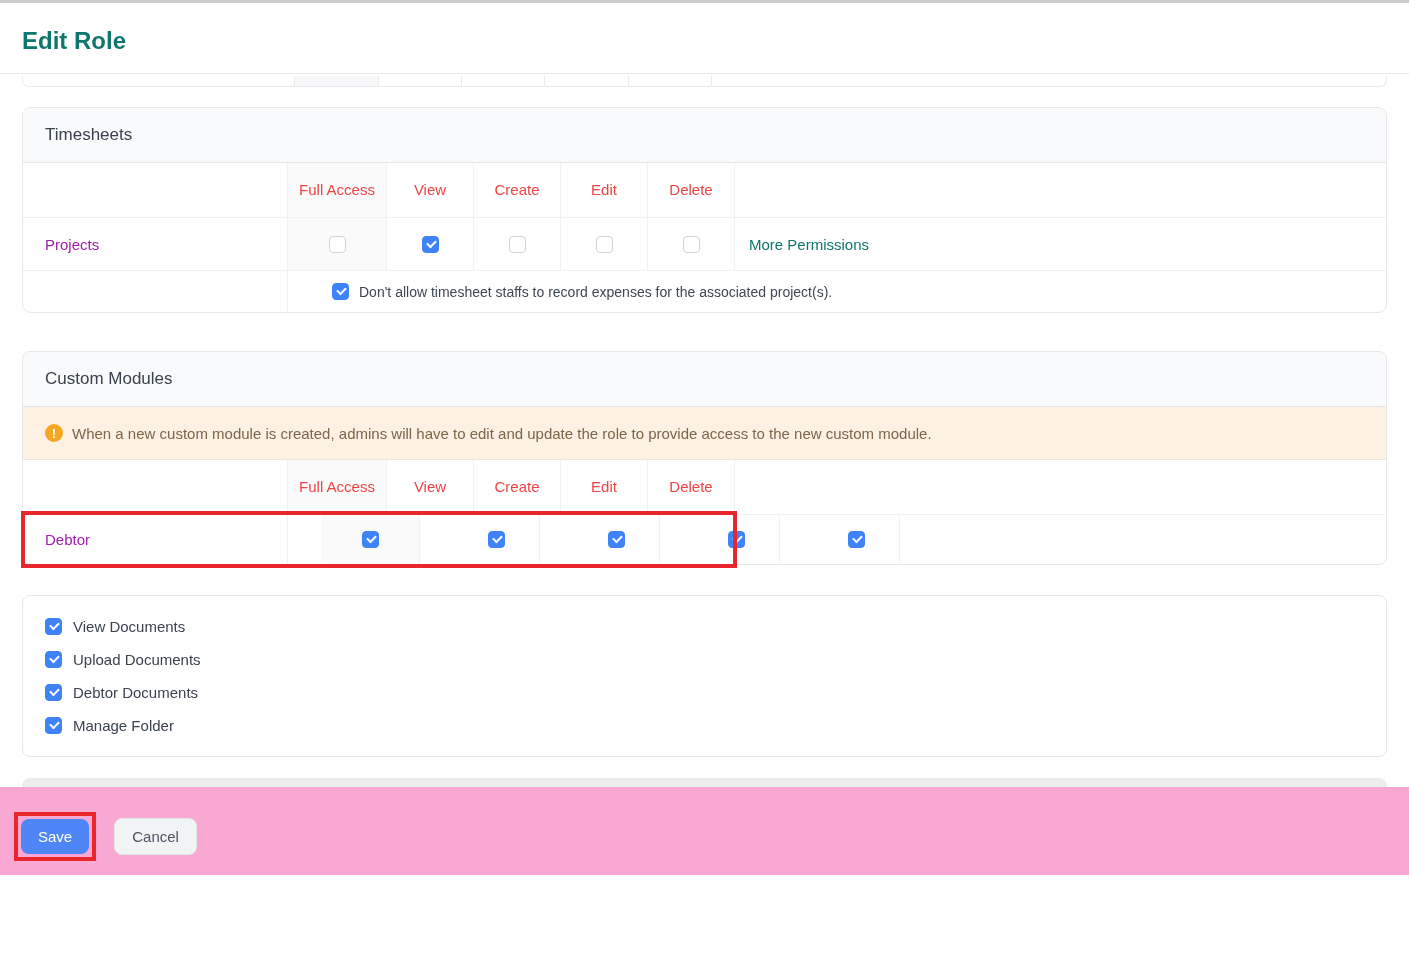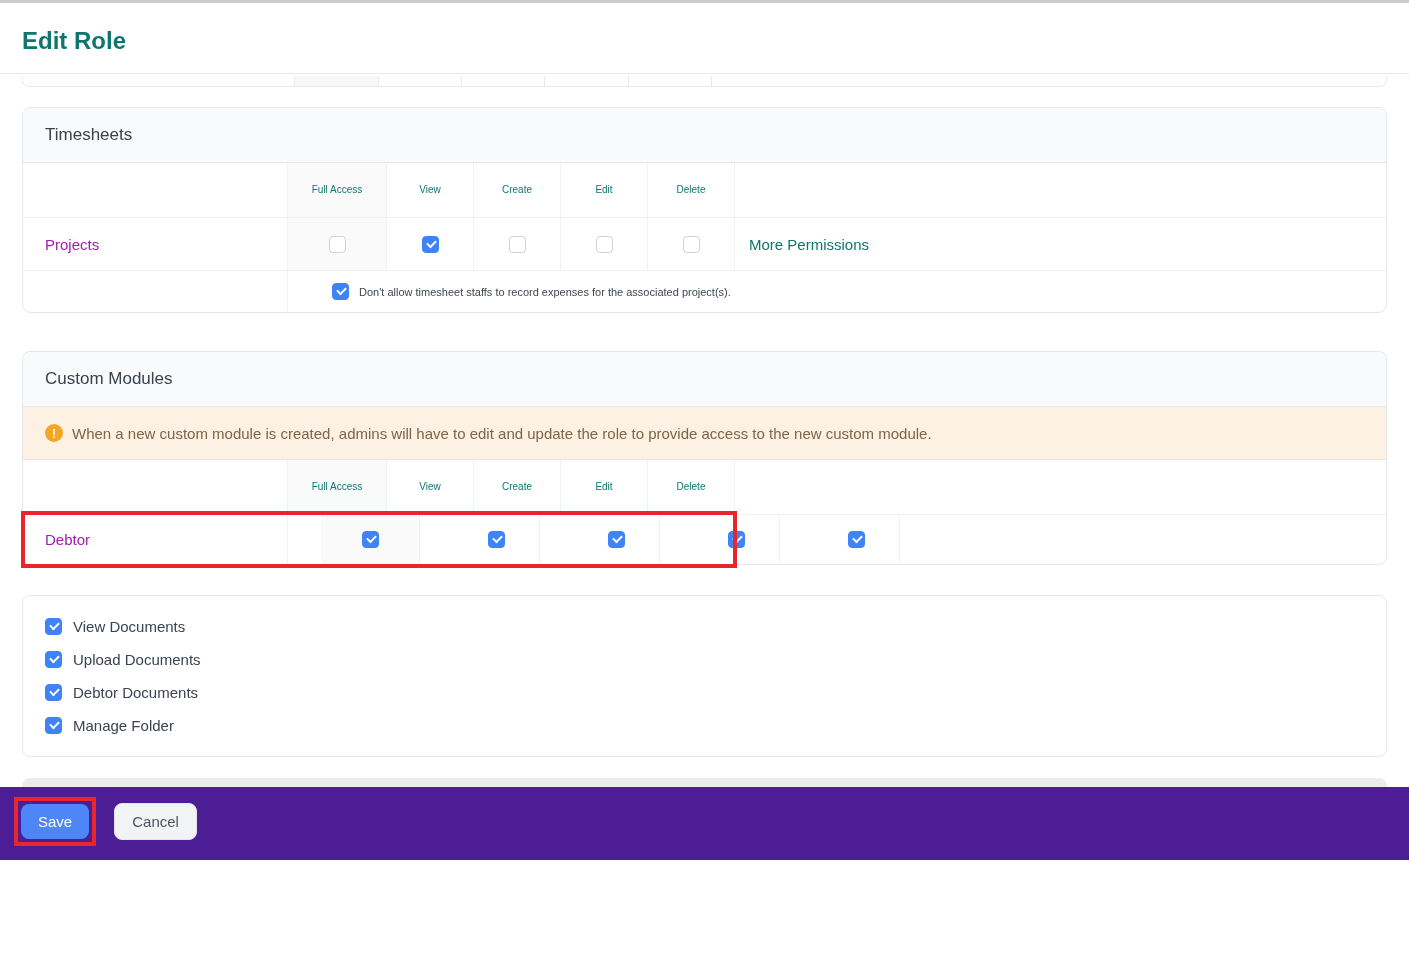--- a/index.html
+++ b/index.html
@@ -25,30 +25,30 @@
   .mt-cm { margin-top:38px; }
   .mt-docs { margin-top:30px; }
 
   
   .ptable { width:100%; }
   .prow { display:flex; align-items:stretch; border-bottom:1px solid #f0f1f4; position:relative; }
   .prow:last-child { border-bottom:none; }
   .col-label { width:265px; border-right:1px solid #f0f1f4; padding:16px 22px; display:flex; align-items:center;
                font-size:15px; color:#a21caf; }
   .col-perm { width:87px; border-right:1px solid #f0f1f4; display:flex; align-items:center; justify-content:center;
-              text-align:center; font-size:10px; color:#0f766e; }
+              text-align:center; font-size:15px; color:#ef4444; }
   .col-fa { width:99px; background:#fafafb; }
   .col-rest { flex:1; display:flex; align-items:center; padding-left:14px; font-size:15px; }
   .phead .col-perm { padding:14px 8px; line-height:26px; }
   .pbody-row { min-height:52px; }
   .cm-row { min-height:46px;gap:33px; }
 
   .note-row { display:flex; border-top:1px solid #f0f1f4; }
   .note-cell-empty { width:265px; border-right:1px solid #f0f1f4; }
-  .note-cell { flex:1; display:flex; align-items:center; gap:10px; padding:12px 0 12px 44px; font-size:11px; color:#3f4753; }
+  .note-cell { flex:1; display:flex; align-items:center; gap:10px; padding:12px 0 12px 44px; font-size:14px; color:#3f4753; }
 
   .link { color:#0f766e; font-size:15px; text-decoration:none; cursor:pointer; }
 
   
   .warning { background:#fdf1e4; padding:17px 22px; display:flex; align-items:center; gap:9px;
              font-size:15px; color:#7d6547; border-bottom:1px solid #f0e4d4; }
   .warn-icon { width:18px; height:18px; min-width:18px; border-radius:50%; background:#f5a623; color:#fff;
                display:inline-flex; align-items:center; justify-content:center; font-size:13px; font-weight:700; }
 
   
@@ -63,21 +63,21 @@
                  border:4px solid #e8262b; pointer-events:none; z-index:3; }
   .save-red-wrap { display:inline-block; border:4px solid #e8262b; padding:3px; }
 
   
   .docs-body { padding:22px 22px 16px 22px; }
   .doc-item { display:flex; align-items:center; gap:11px; margin-bottom:16px; font-size:15px; color:#3b4350; }
   .doc-item:last-child { margin-bottom:6px; }
 
   
   .footer-strip { margin:21px 22px 0 22px; height:9px; background:#ececee; border-radius:8px 8px 0 0; }
-  .footer { padding:10px 0 14px 14px; background:#4c1d95; display:flex; align-items:center; }
+  .footer { padding:25px 0 14px 14px; background:#f9a8d4; display:flex; align-items:center; }
   .btn { font-size:15px; border-radius:8px; padding:9px 17px; cursor:pointer; border:none; font-family:inherit; }
   .btn-save { background:#4e86f7; color:#fff; }
   .btn-cancel { background:#f2f3f5; color:#4b5563; border:1px solid #e3e5e8; margin-left:18px; }
 </style>
 </head>
 <body>
 
 <div class="top-line"></div>
 
 <h1 class="page-title">Edit Role</h1>

